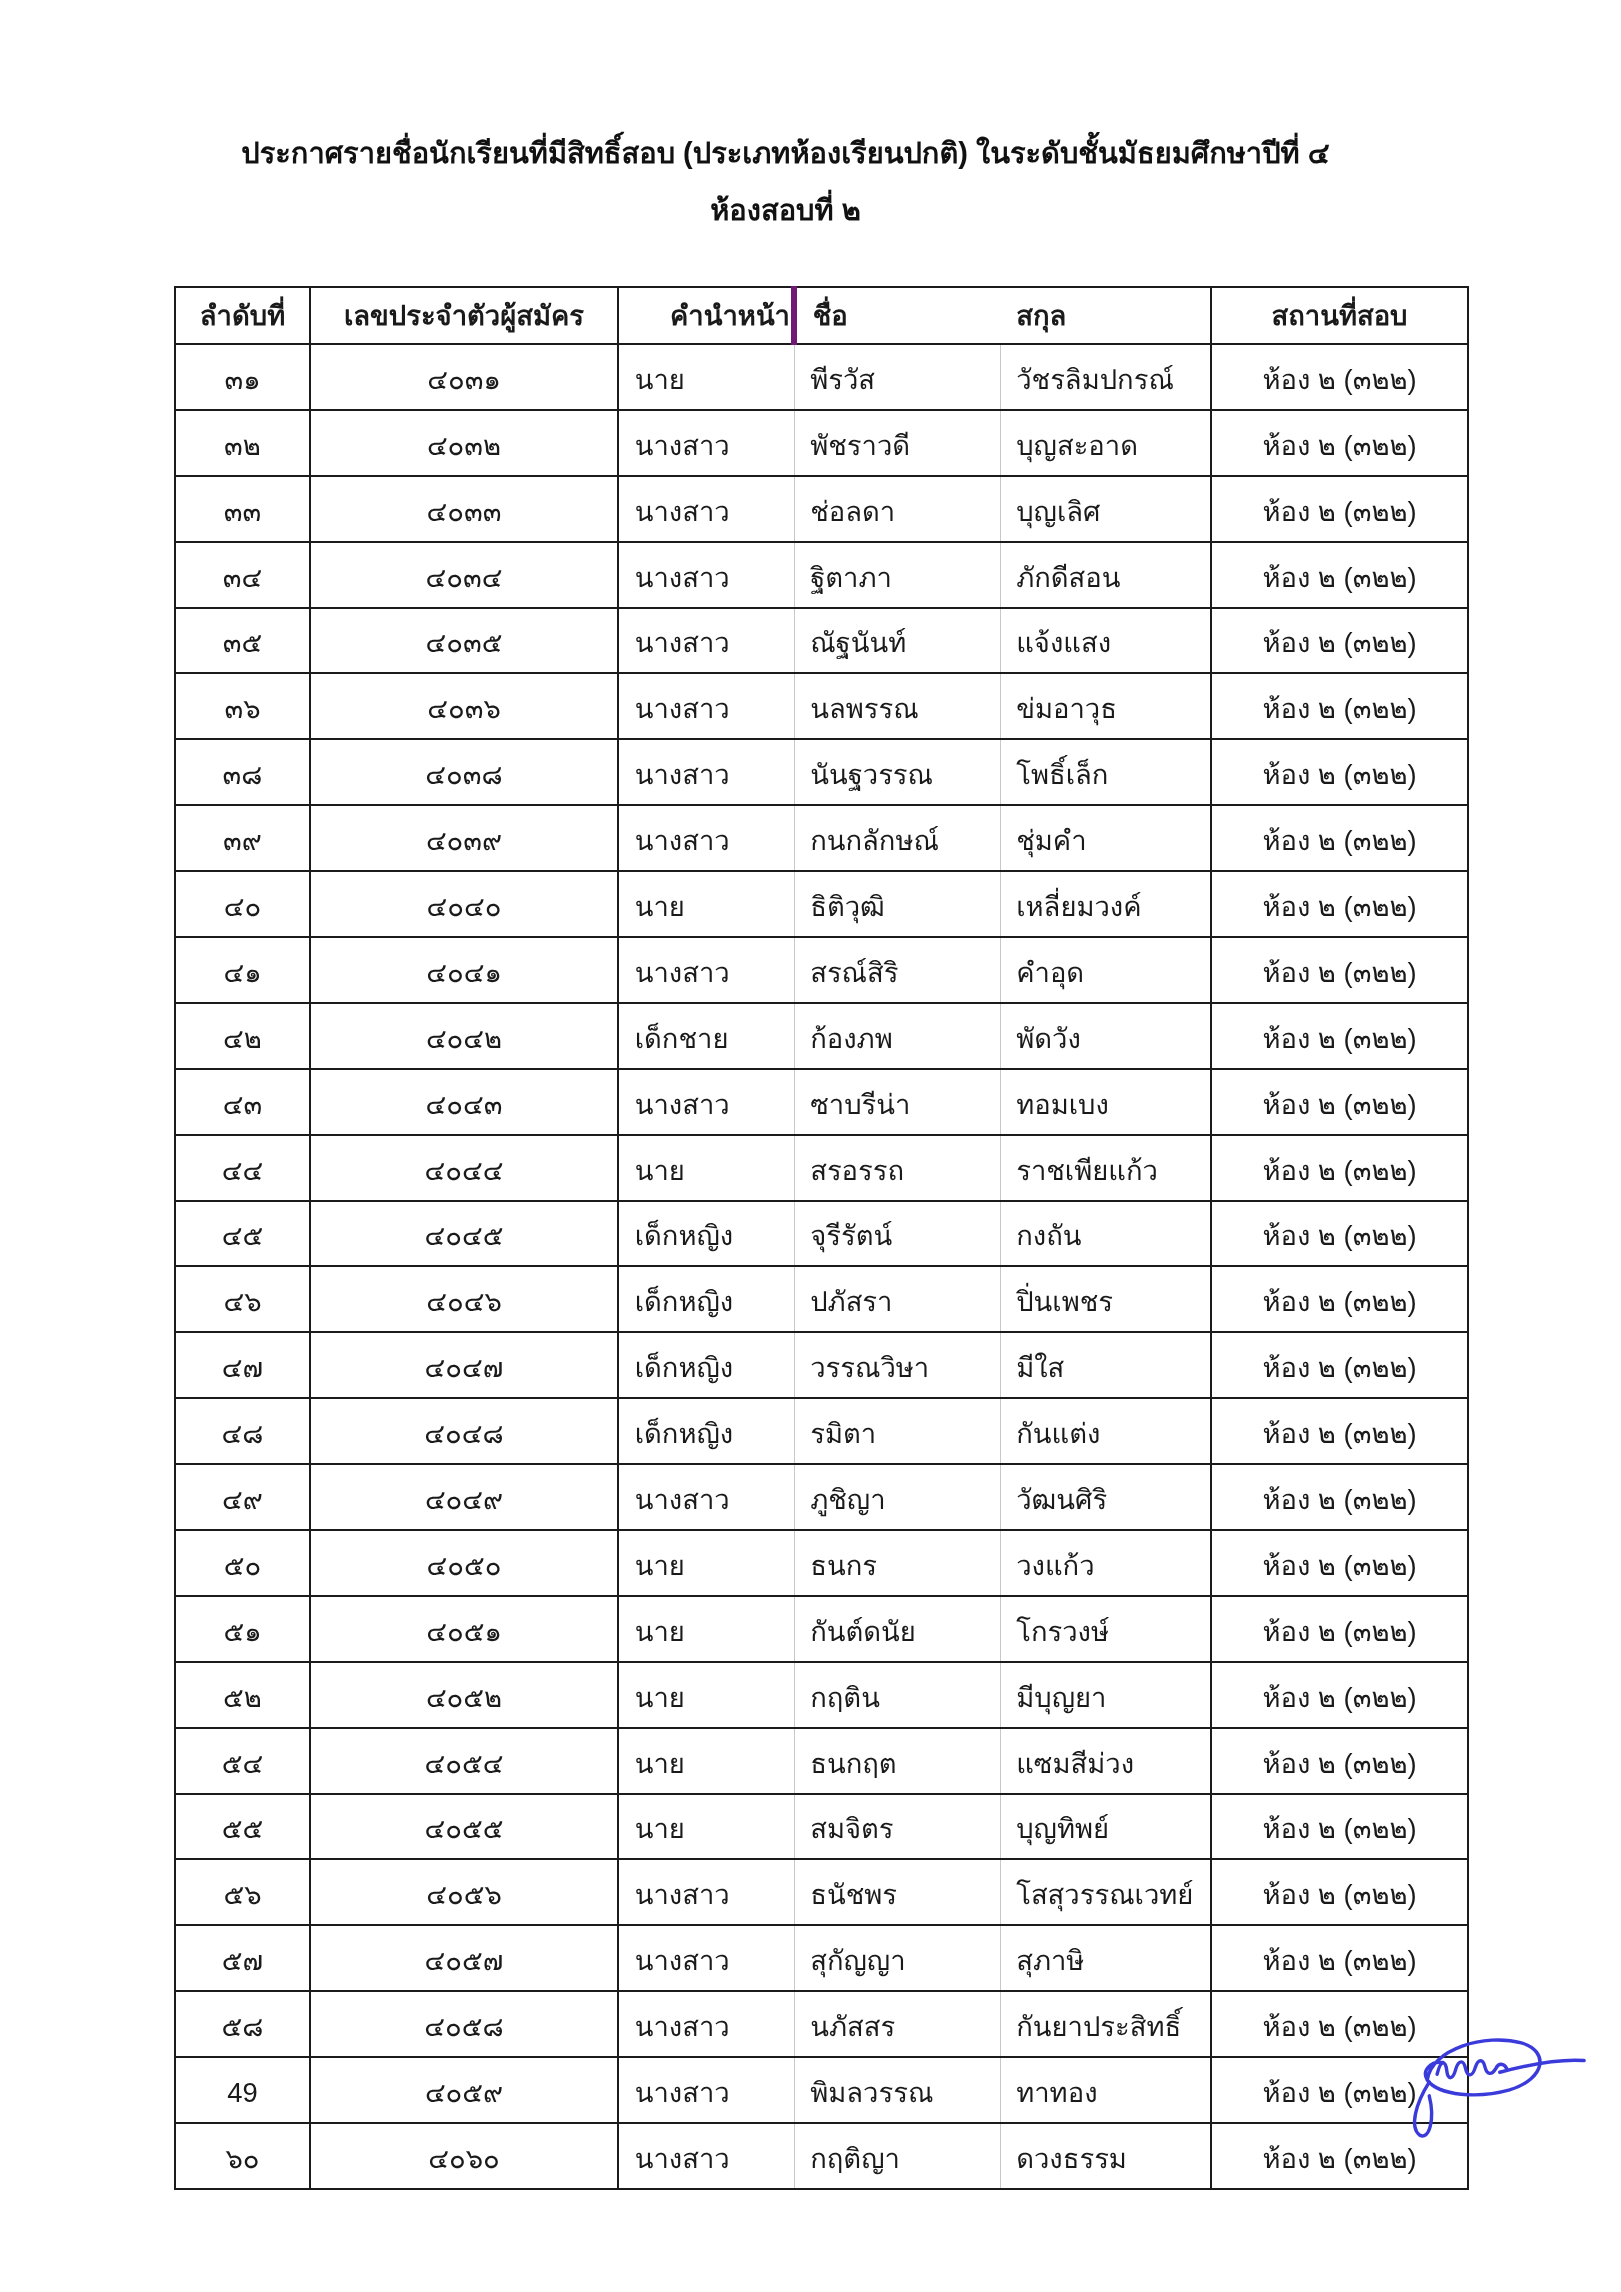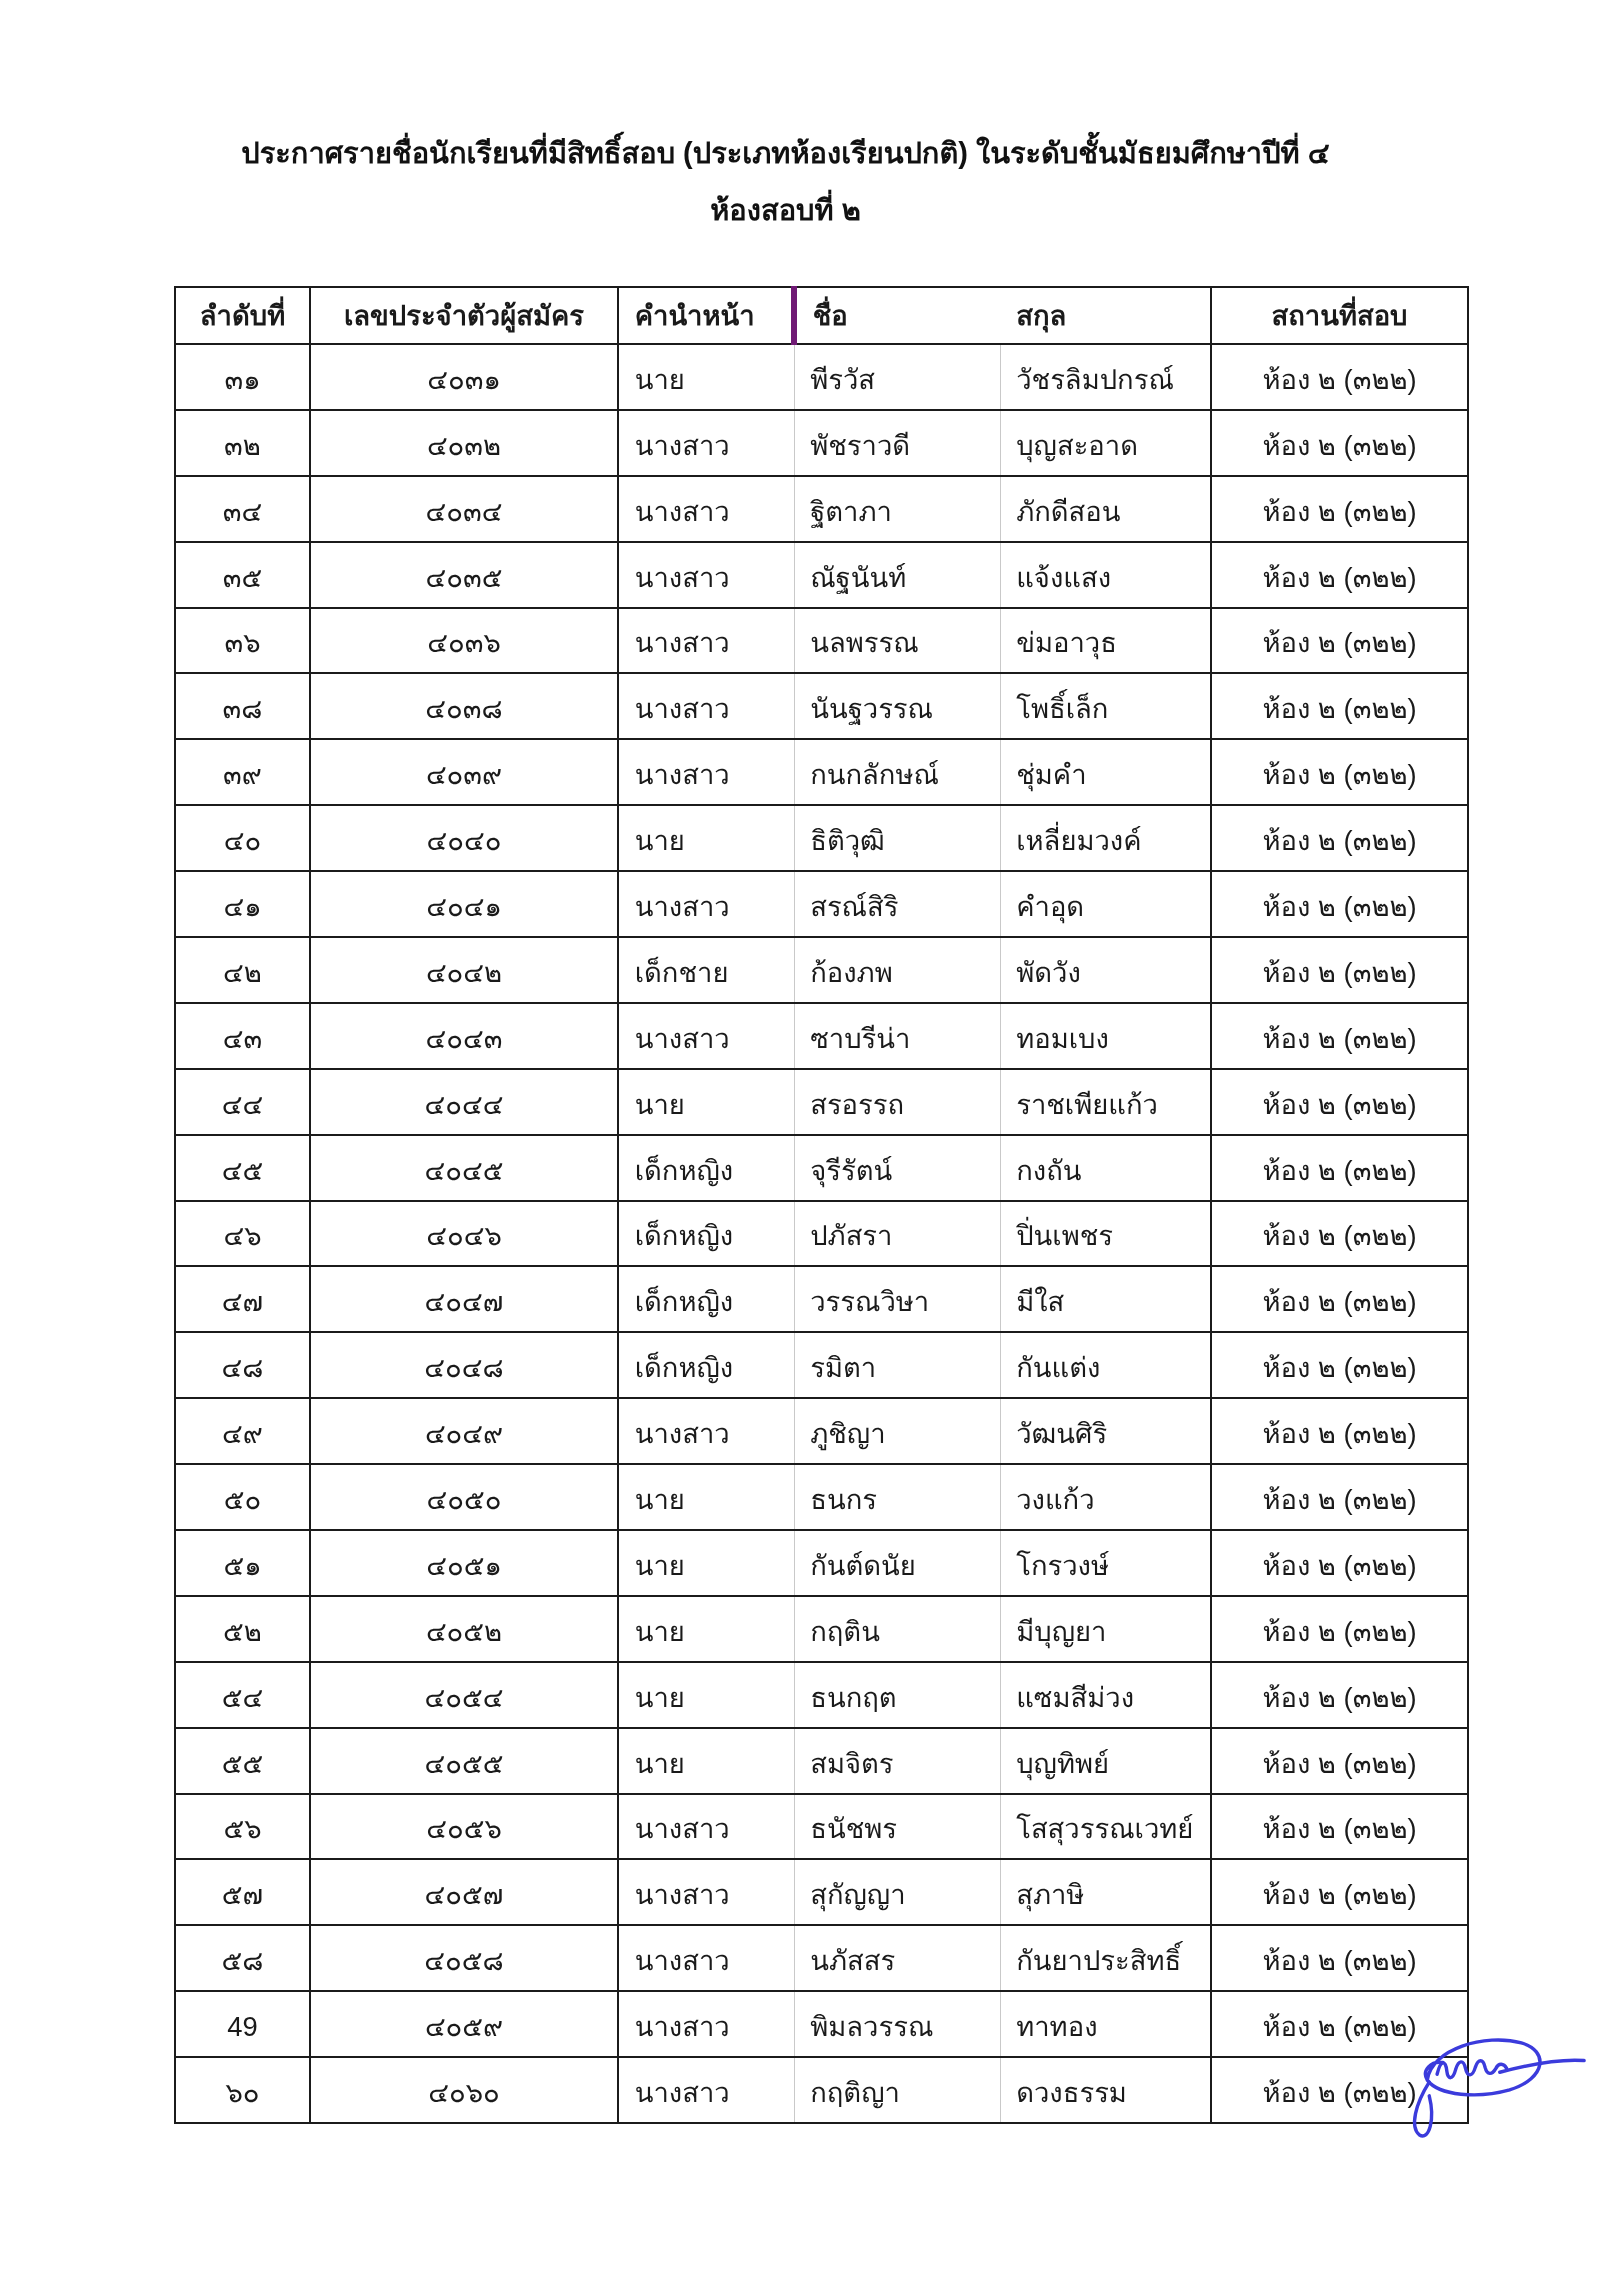--- a/index.html
+++ b/index.html
@@ -43,21 +43,21 @@
   }
   .doc-table td{
     height:57px;
     font-weight:normal;
     padding-top:5.9px;
   }
   
   .doc-table td.c2{border-right:1px solid #c9c9c9;margin-top:12px;}
   .doc-table td.c3{border-left:1px solid #c9c9c9;border-right:1px solid #c9c9c9;}
   .doc-table td.c4{border-left:1px solid #c9c9c9;}
-  .doc-table th.c2{border-right:1px solid #ffffff;}
+  .doc-table th.c2{border-right:1px solid #ffffff;text-align:right;}
   .doc-table th.c3{border-left:6px solid #701a75;border-right:1px solid #ffffff;}
   .doc-table th.c4{border-left:1px solid #ffffff;}
   .al-c{text-align:center;}
   .al-l{text-align:left;padding-left:15.7px;}
   .signature{
     position:absolute;
     left:1392px;top:2031px;
     width:196px;height:110px;
     pointer-events:none;
   }
@@ -100,20 +100,28 @@
       </tr>
       <tr>
         <td class="c0 al-c">๓๒</td>
         <td class="c1 al-c">๔๐๓๒</td>
         <td class="c2 al-l">นางสาว</td>
         <td class="c3 al-l">พัชราวดี</td>
         <td class="c4 al-l">บุญสะอาด</td>
         <td class="c5 al-c">ห้อง ๒ (๓๒๒)</td>
       </tr>
       <tr>
+        <td class="c0 al-c">๓๓</td>
+        <td class="c1 al-c">๔๐๓๓</td>
+        <td class="c2 al-l">นางสาว</td>
+        <td class="c3 al-l">ช่อลดา</td>
+        <td class="c4 al-l">บุญเลิศ</td>
+        <td class="c5 al-c">ห้อง ๒ (๓๒๒)</td>
+      </tr>
+      <tr>
         <td class="c0 al-c">๓๔</td>
         <td class="c1 al-c">๔๐๓๔</td>
         <td class="c2 al-l">นางสาว</td>
         <td class="c3 al-l">ฐิตาภา</td>
         <td class="c4 al-l">ภักดีสอน</td>
         <td class="c5 al-c">ห้อง ๒ (๓๒๒)</td>
       </tr>
       <tr>
         <td class="c0 al-c">๓๕</td>
         <td class="c1 al-c">๔๐๓๕</td>

